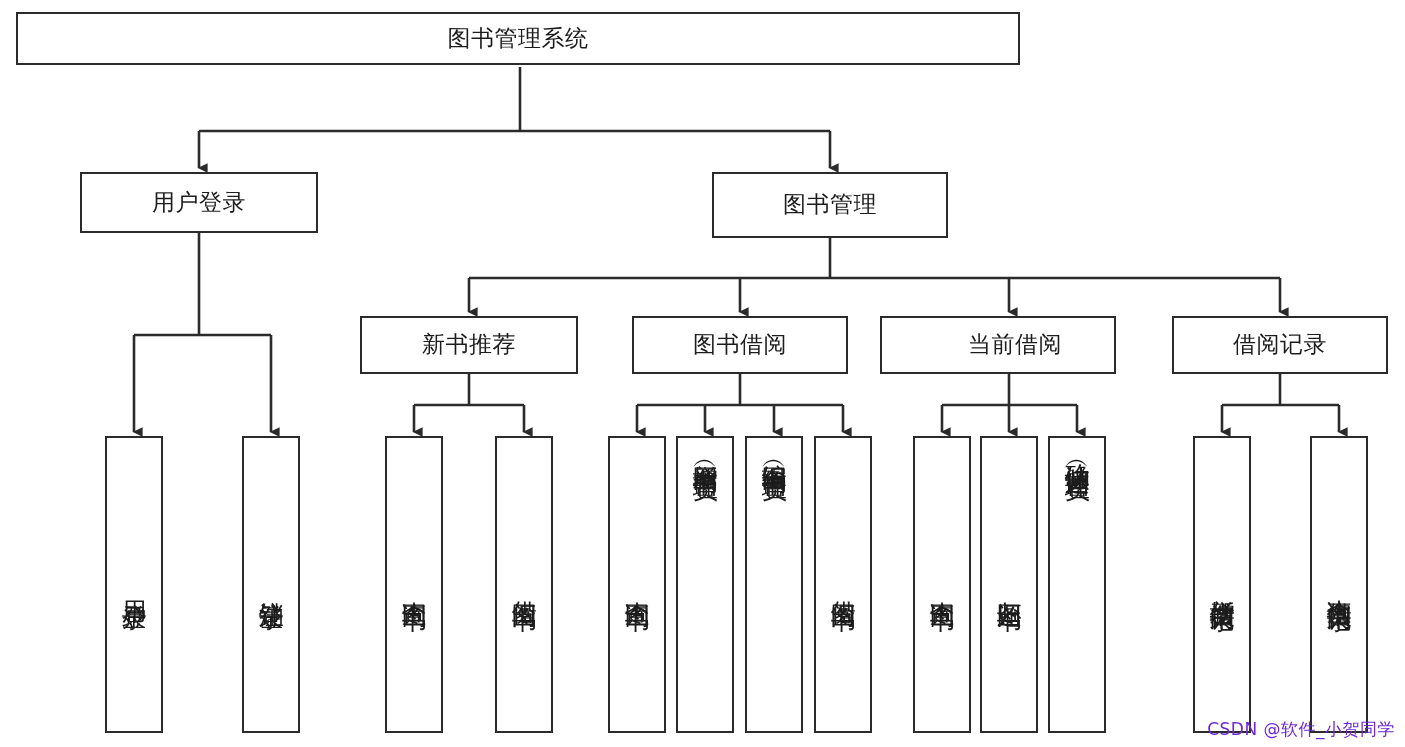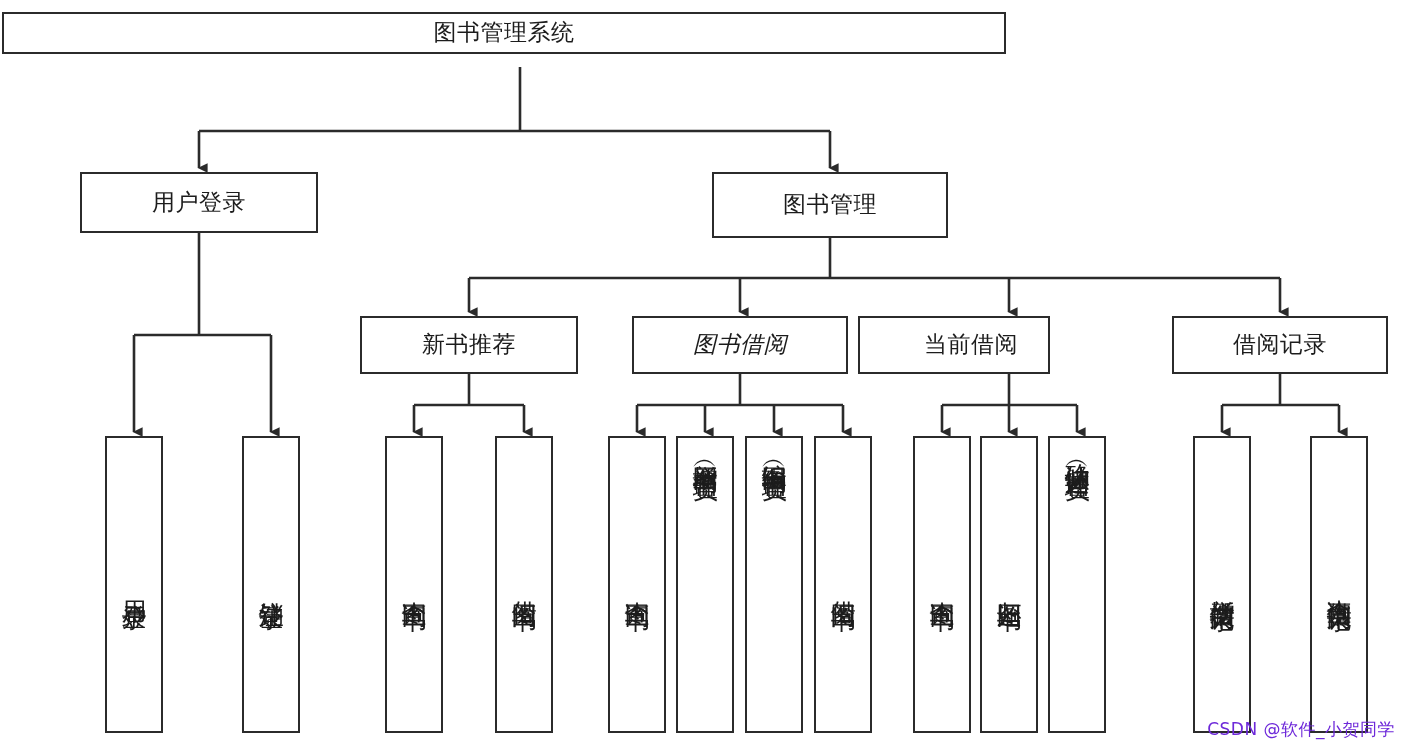--- a/index.html
+++ b/index.html
@@ -122,41 +122,41 @@
       <path d="M1009,405 L1009,432" marker-end="url(#arrow)"></path>
       <path d="M1077,405 L1077,432" marker-end="url(#arrow)"></path>
 
       <path d="M1280,374 L1280,405"></path>
       <path d="M1222,405 L1339,405"></path>
       <path d="M1222,405 L1222,432" marker-end="url(#arrow)"></path>
       <path d="M1339,405 L1339,432" marker-end="url(#arrow)"></path>
     </g>
   </svg>
 
-  <div class="node root horiz" style="left:2px; top:12px; width:1004px; height:42px;">
+  <div class="node root horiz" style="left:16px; top:12px; width:1004px; height:53px;">
     <span class="node-label">图书管理系统</span>
   </div>
 
   <div class="node horiz" style="left:80px; top:172px; width:238px; height:61px;">
     <span class="node-label">用户登录</span>
   </div>
 
   <div class="node horiz" style="left:360px; top:316px; width:218px; height:58px;">
     <span class="node-label">新书推荐</span>
   </div>
 
   <div class="node horiz" style="left:712px; top:172px; width:236px; height:66px;">
     <span class="node-label">图书管理</span>
   </div>
 
-  <div class="node horiz" style="left:632px; top:316px; width:216px; height:58px;font-style:italic;">
+  <div class="node horiz" style="left:632px; top:316px; width:216px; height:58px;">
     <span class="node-label">图书借阅</span>
   </div>
 
-  <div class="node horiz" style="left:858px; top:316px; width:192px; height:58px;padding-left:34px;">
+  <div class="node horiz" style="left:880px; top:316px; width:236px; height:58px;padding-left:34px;">
     <span class="node-label">当前借阅</span>
   </div>
 
   <div class="node horiz" style="left:1172px; top:316px; width:216px; height:58px;">
     <span class="node-label">借阅记录</span>
   </div>
 
   <div class="node leaf centered" style="left:105px; top:436px; width:58px; height:297px;">
     <span class="node-label">用户登录</span>
   </div>

